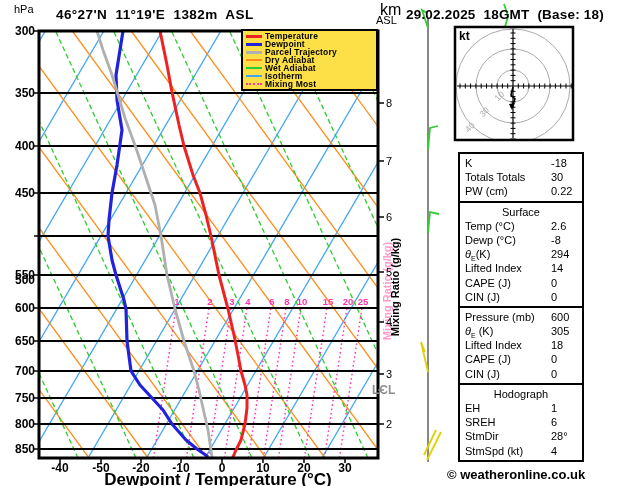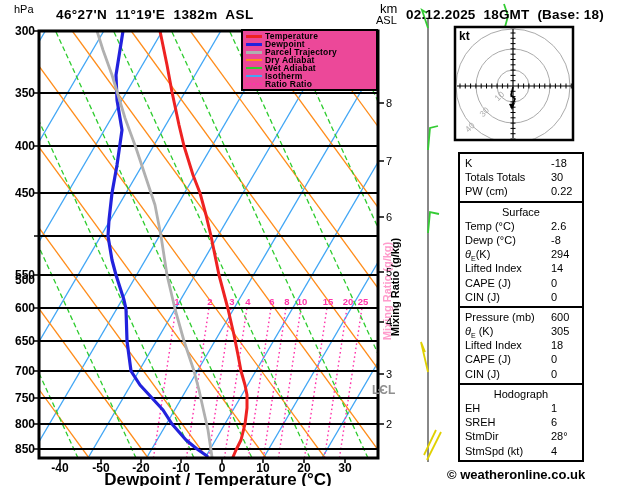--- a/index.html
+++ b/index.html
@@ -2,32 +2,32 @@
 <html><head>
 <meta charset="utf-8">
 <style>
   html,body{margin:0;padding:0;background:#fff;}
   #canvas{position:relative;width:629px;height:486px;background:#fff;overflow:hidden;
           font-family:"Liberation Sans",sans-serif;color:#000;}
   #plot-svg{position:absolute;left:0;top:0;z-index:1;}
   .txt{position:absolute;white-space:pre;}
   .hpa-label{left:14px;top:3px;font-size:11px;}
   .main-title{left:56px;top:7px;font-size:13.5px;font-weight:bold;letter-spacing:.4px;z-index:3;}
-  .km-label{left:380px;top:1px;font-size:13px;}
+  .km-label{left:380px;top:1px;font-size:16px;}
   .asl-label{left:376px;top:14px;font-size:11px;}
   .date-title{left:406px;top:7px;font-size:13.5px;font-weight:bold;letter-spacing:.2px;z-index:3;}
   .p-label{position:absolute;width:30px;text-align:right;font-size:12px;font-weight:bold;transform:translateY(-50%);z-index:2;}
   .x-label{position:absolute;font-size:12px;font-weight:bold;transform:translateX(-50%);top:461px;z-index:2;}
   .km-tick-label{position:absolute;left:386px;font-size:11px;transform:translateY(-50%);z-index:2;}
   .lcl-label{position:absolute;left:372px;font-size:12px;font-weight:bold;color:#8f8f8f;transform:translateY(-50%);z-index:2;}
   .axis-title{position:absolute;left:218px;top:470px;transform:translateX(-50%);font-size:17px;font-weight:bold;z-index:2;}
   .mix-axis-label{position:absolute;left:395px;top:287px;font-size:11px;font-weight:bold;
       transform:translate(-50%,-50%) rotate(-90deg);transform-origin:center;z-index:2;}
   .mix-axis-label.pink{left:387px;top:291px;color:#ff9ccc;z-index:1;}
-  .legend{position:absolute;left:241px;top:29px;width:137px;height:62px;background:#ec4899;
+  .legend{position:absolute;left:241px;top:29px;width:137px;height:62px;background:#fde047;
       border:2px solid #000;box-sizing:border-box;z-index:4;display:flex;flex-direction:column;
       justify-content:space-around;padding:1px 0;}
   .legend-row{display:flex;align-items:center;height:8px;}
   .legend-swatch{width:16px;margin-left:3px;margin-right:3px;flex:none;}
   .legend-text{font-size:8.5px;font-weight:bold;letter-spacing:.2px;line-height:8px;}
   .data-table{position:absolute;left:458px;top:152px;width:126px;background:#fff;
       border:2px solid #000;box-sizing:border-box;z-index:3;font-size:11px;}
   .tbl-section{padding:2px 0 2px 0;}
   .tbl-section + .tbl-section{border-top:2px solid #000;}
   .tbl-head{text-align:center;height:14.2px;line-height:14.2px;}
@@ -215,21 +215,21 @@
         <polyline points="513,87 511,95 515,99 512,106" fill="none" stroke="#000" stroke-width="1.6"></polyline>
         <polygon points="509,104 515,103 512,110" fill="#000"></polygon>
       </g>
       <rect x="455" y="27" width="118" height="113" fill="none" stroke="#000" stroke-width="2.5"></rect>
     </svg>
 
   <div class="txt hpa-label">hPa</div>
   <div class="txt main-title">46°27'N  11°19'E  1382m  ASL</div>
   <div class="txt km-label">km</div>
   <div class="txt asl-label">ASL</div>
-  <div class="txt date-title">02.12.2025  18GMT  (Base: 18)</div>
+  <div class="txt date-title">29.02.2025  18GMT  (Base: 18)</div>
 
   <div class="axis-title">Dewpoint / Temperature (°C)</div>
   <div class="mix-axis-label pink">Mixing Ratio (g/kg)</div>
   <div class="mix-axis-label">Mixing Ratio (g/kg)</div>
 
   <div class="legend" id="legend-box">
       <div class="legend-row">
         <div class="legend-swatch" style="height: 3px; background: rgb(238, 34, 34);"></div>
         <div class="legend-text">Temperature</div>
       </div>
@@ -248,21 +248,21 @@
       <div class="legend-row">
         <div class="legend-swatch" style="height: 1.5px; background: rgb(46, 204, 46);"></div>
         <div class="legend-text">Wet Adiabat</div>
       </div>
       <div class="legend-row">
         <div class="legend-swatch" style="height: 1.5px; background: rgb(65, 166, 245);"></div>
         <div class="legend-text">Isotherm</div>
       </div>
       <div class="legend-row">
         <div class="legend-swatch" style="border-top: 2px dotted rgb(255, 51, 170);"></div>
-        <div class="legend-text">Ratio Ratio</div>
+        <div class="legend-text">Mixing Most</div>
       </div>
     </div>
 
   <div class="kt-label">kt</div>
 
   <div class="data-table" id="data-table">
       <div class="tbl-section">
         <div class="tbl-row">
           <span class="tbl-lab">K</span>
           <span class="tbl-val">-18</span>

